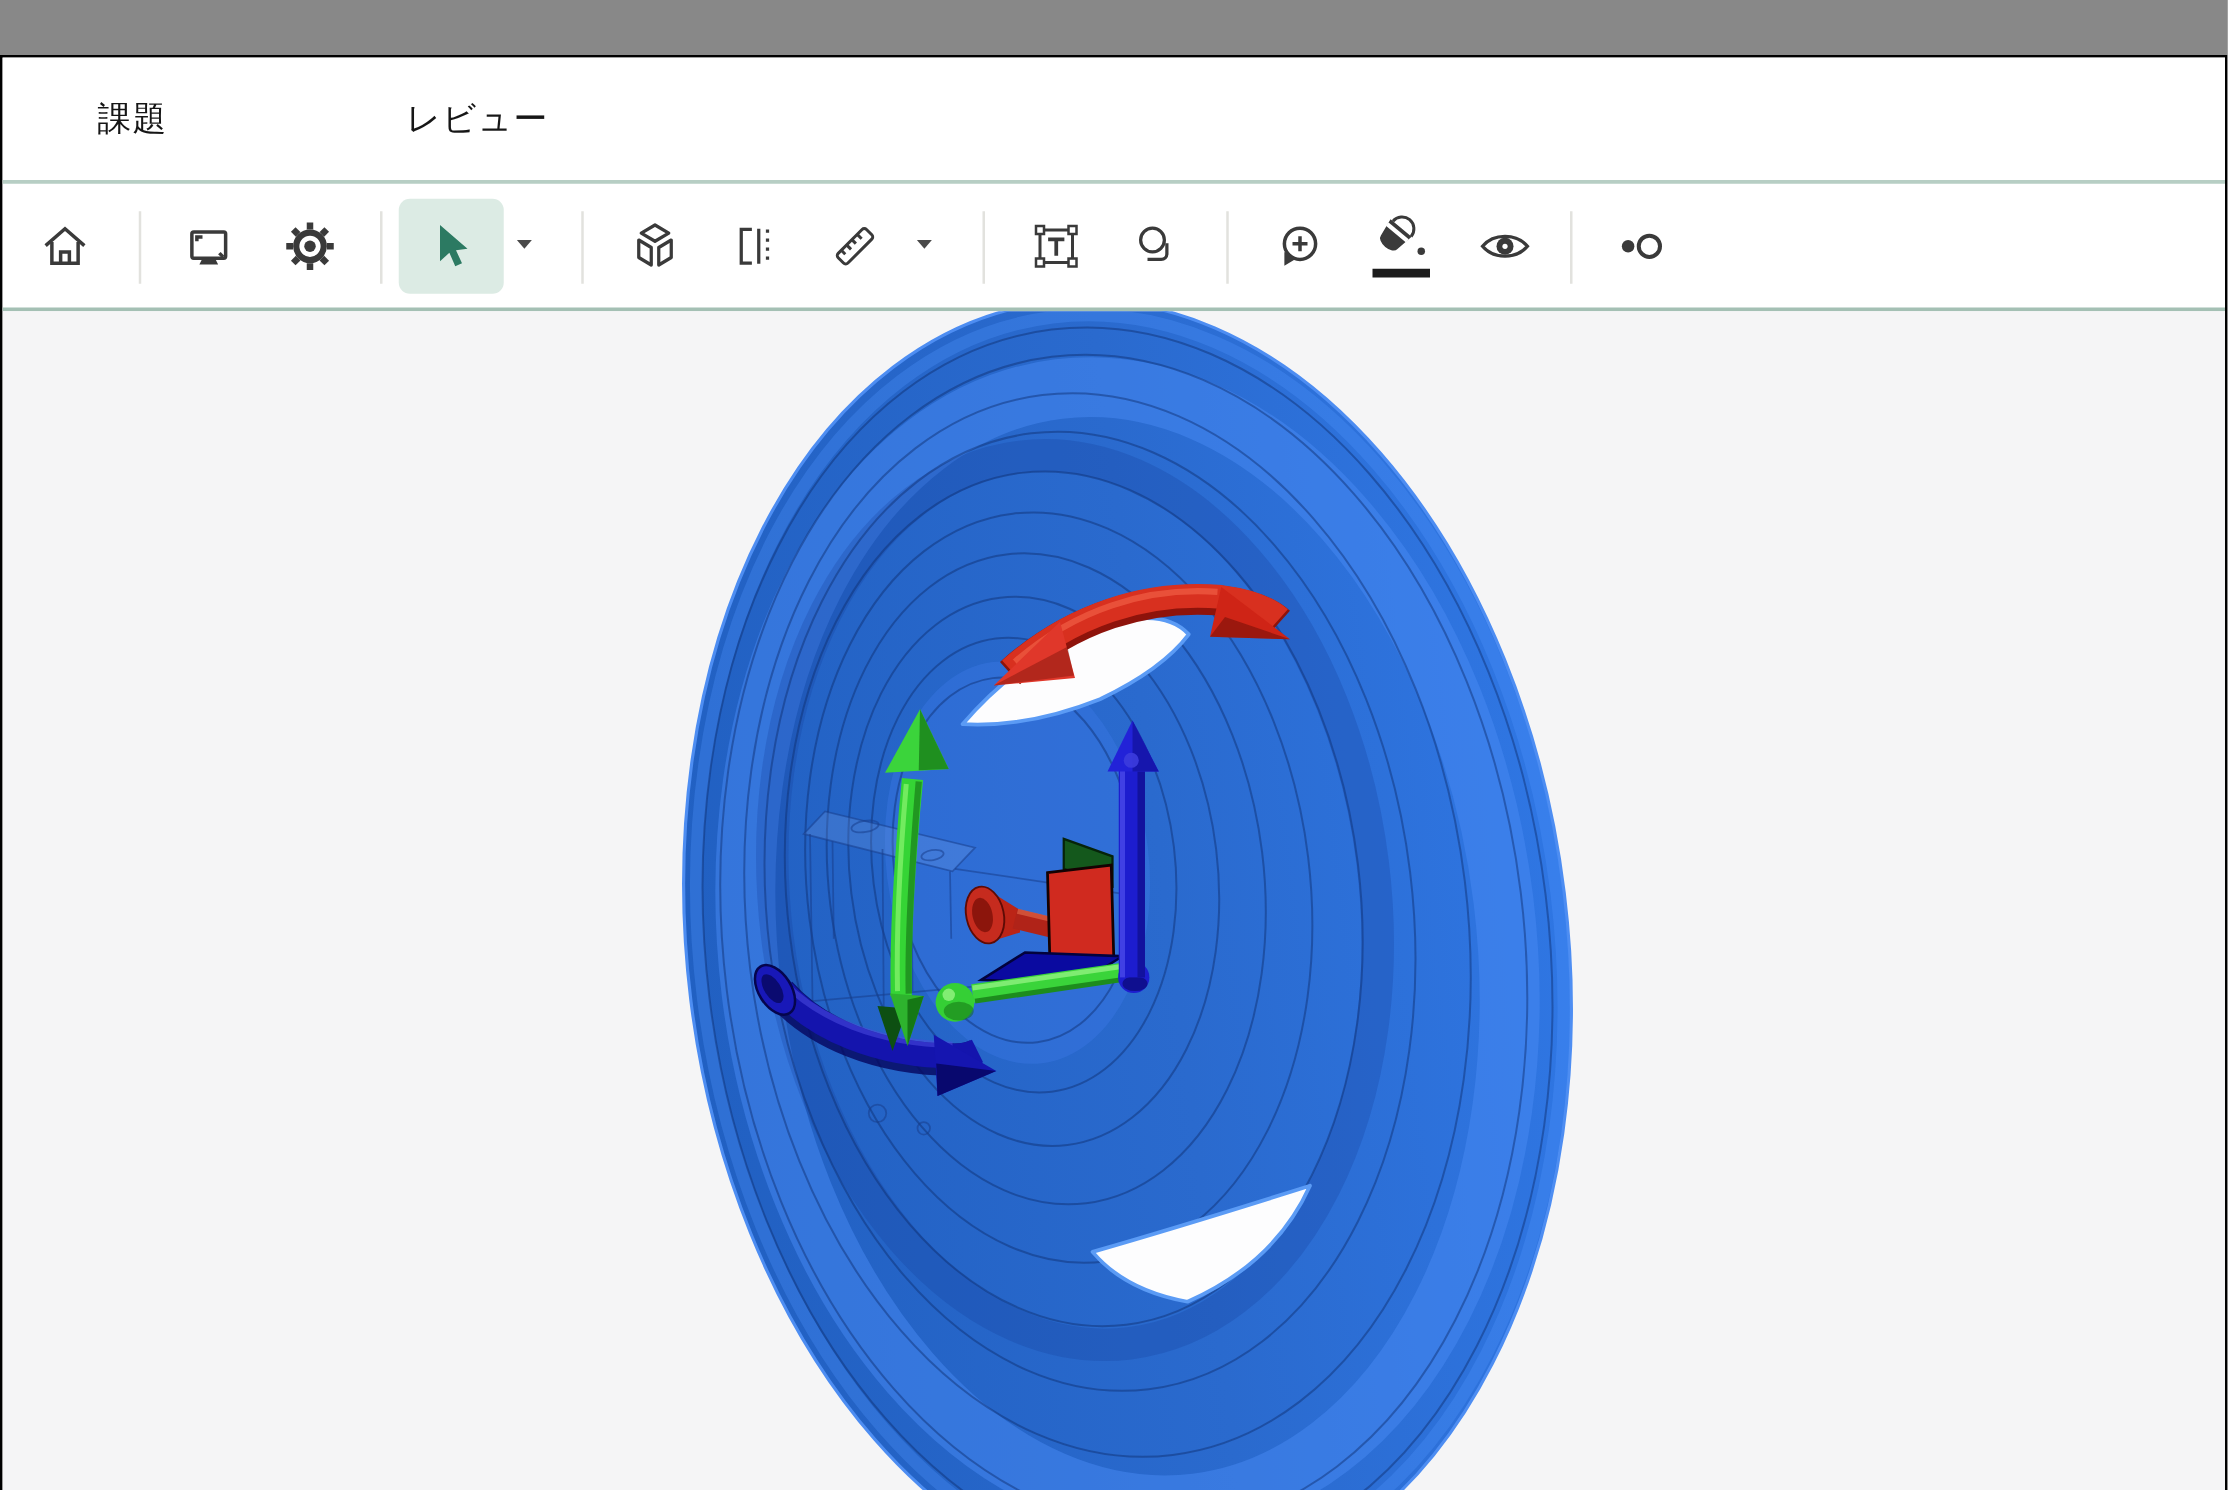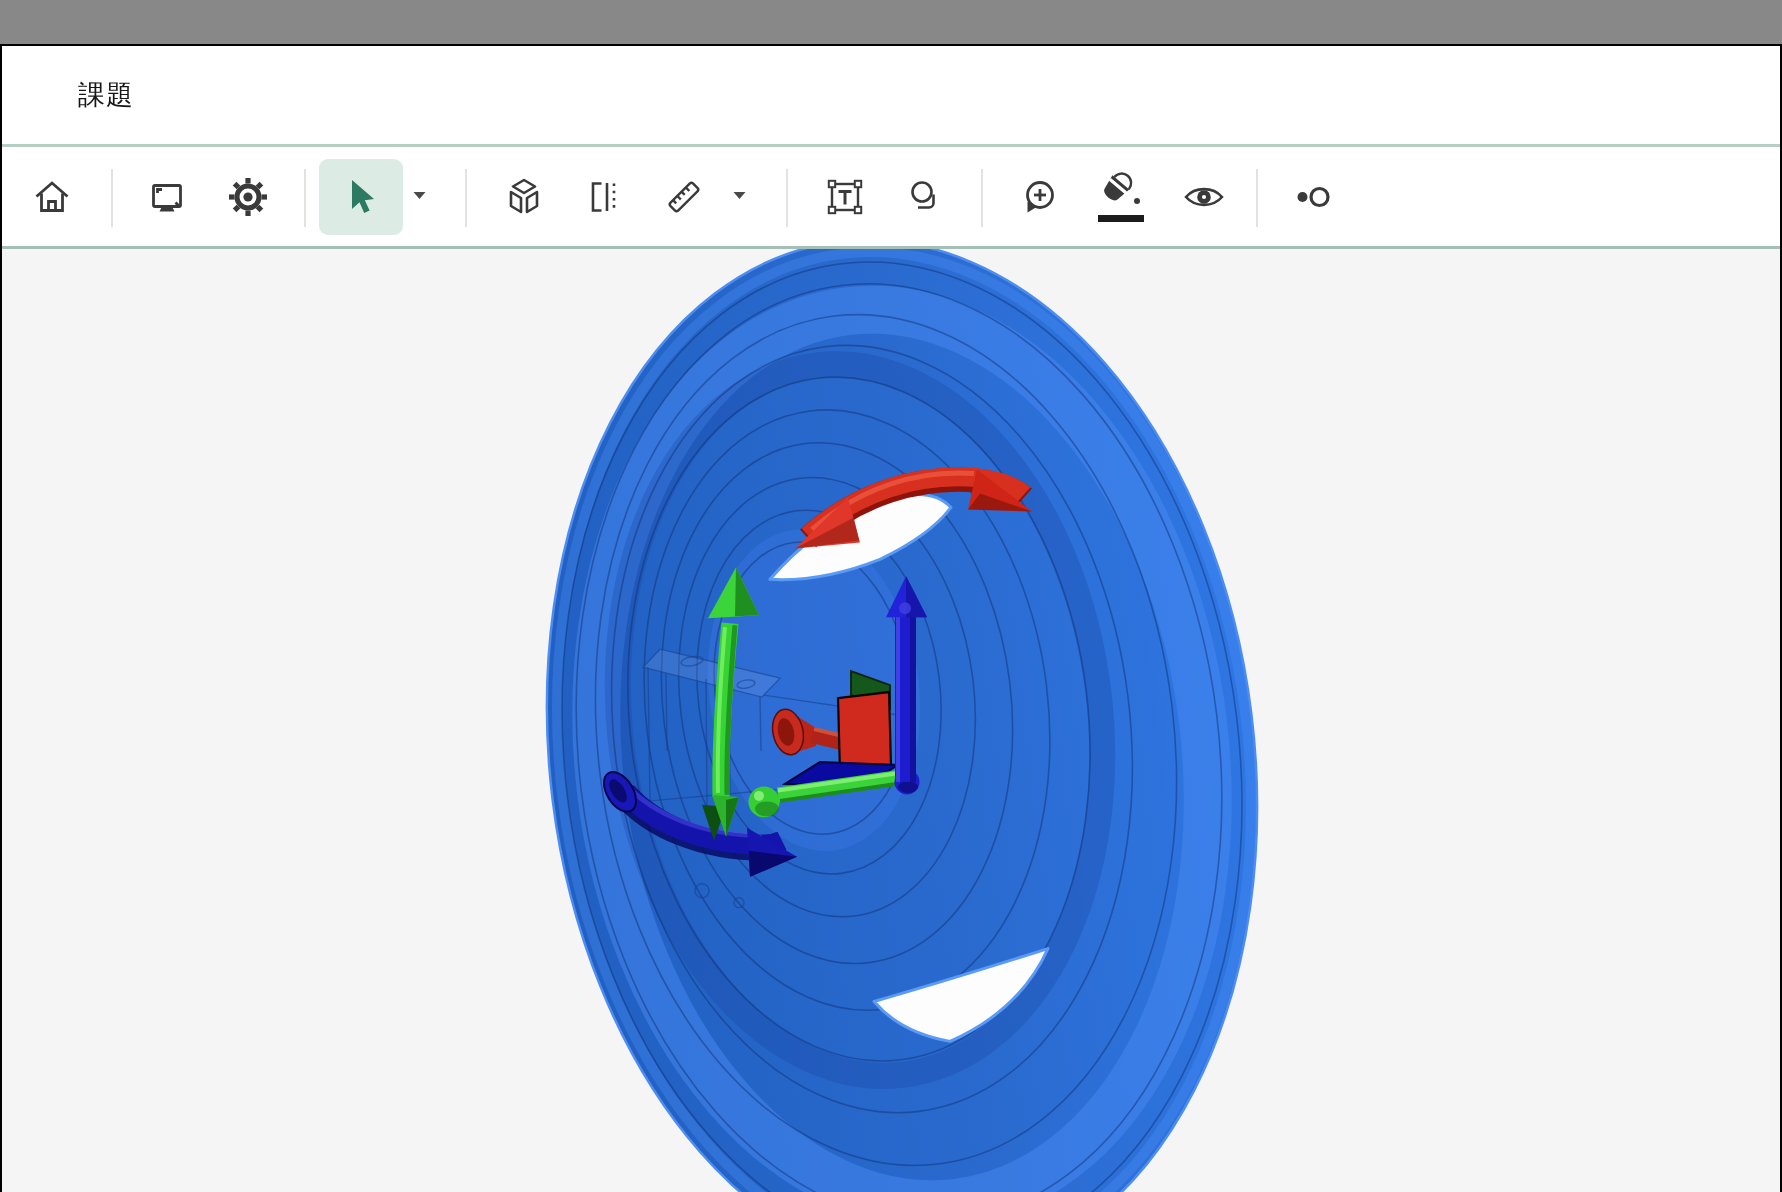--- a/index.html
+++ b/index.html
@@ -35,20 +35,23 @@
 </style>
 </head>
 <body>
 
 <div class="frame">
 
   <div class="tabbar">
     <div class="tab tab1">
       <span>課題</span>
     </div>
+    <div class="tab tab2">
+      <span>レビュー</span>
+    </div>
   </div>
 
   <div class="toolbar">
 
     <div class="tbtn" style="left:22px">
       <svg width="44" height="44" viewBox="0 0 44 44">
         <g fill="none" stroke="#3a3a3a" stroke-width="2.8">
           <path d="M6.5,21.5 L22,8 L37.5,21.5"></path>
           <path d="M11.5,18.5 V35.5 H32.5 V18.5"></path>
           <path d="M18.5,35.5 V26.5 H25.5 V35.5"></path>

